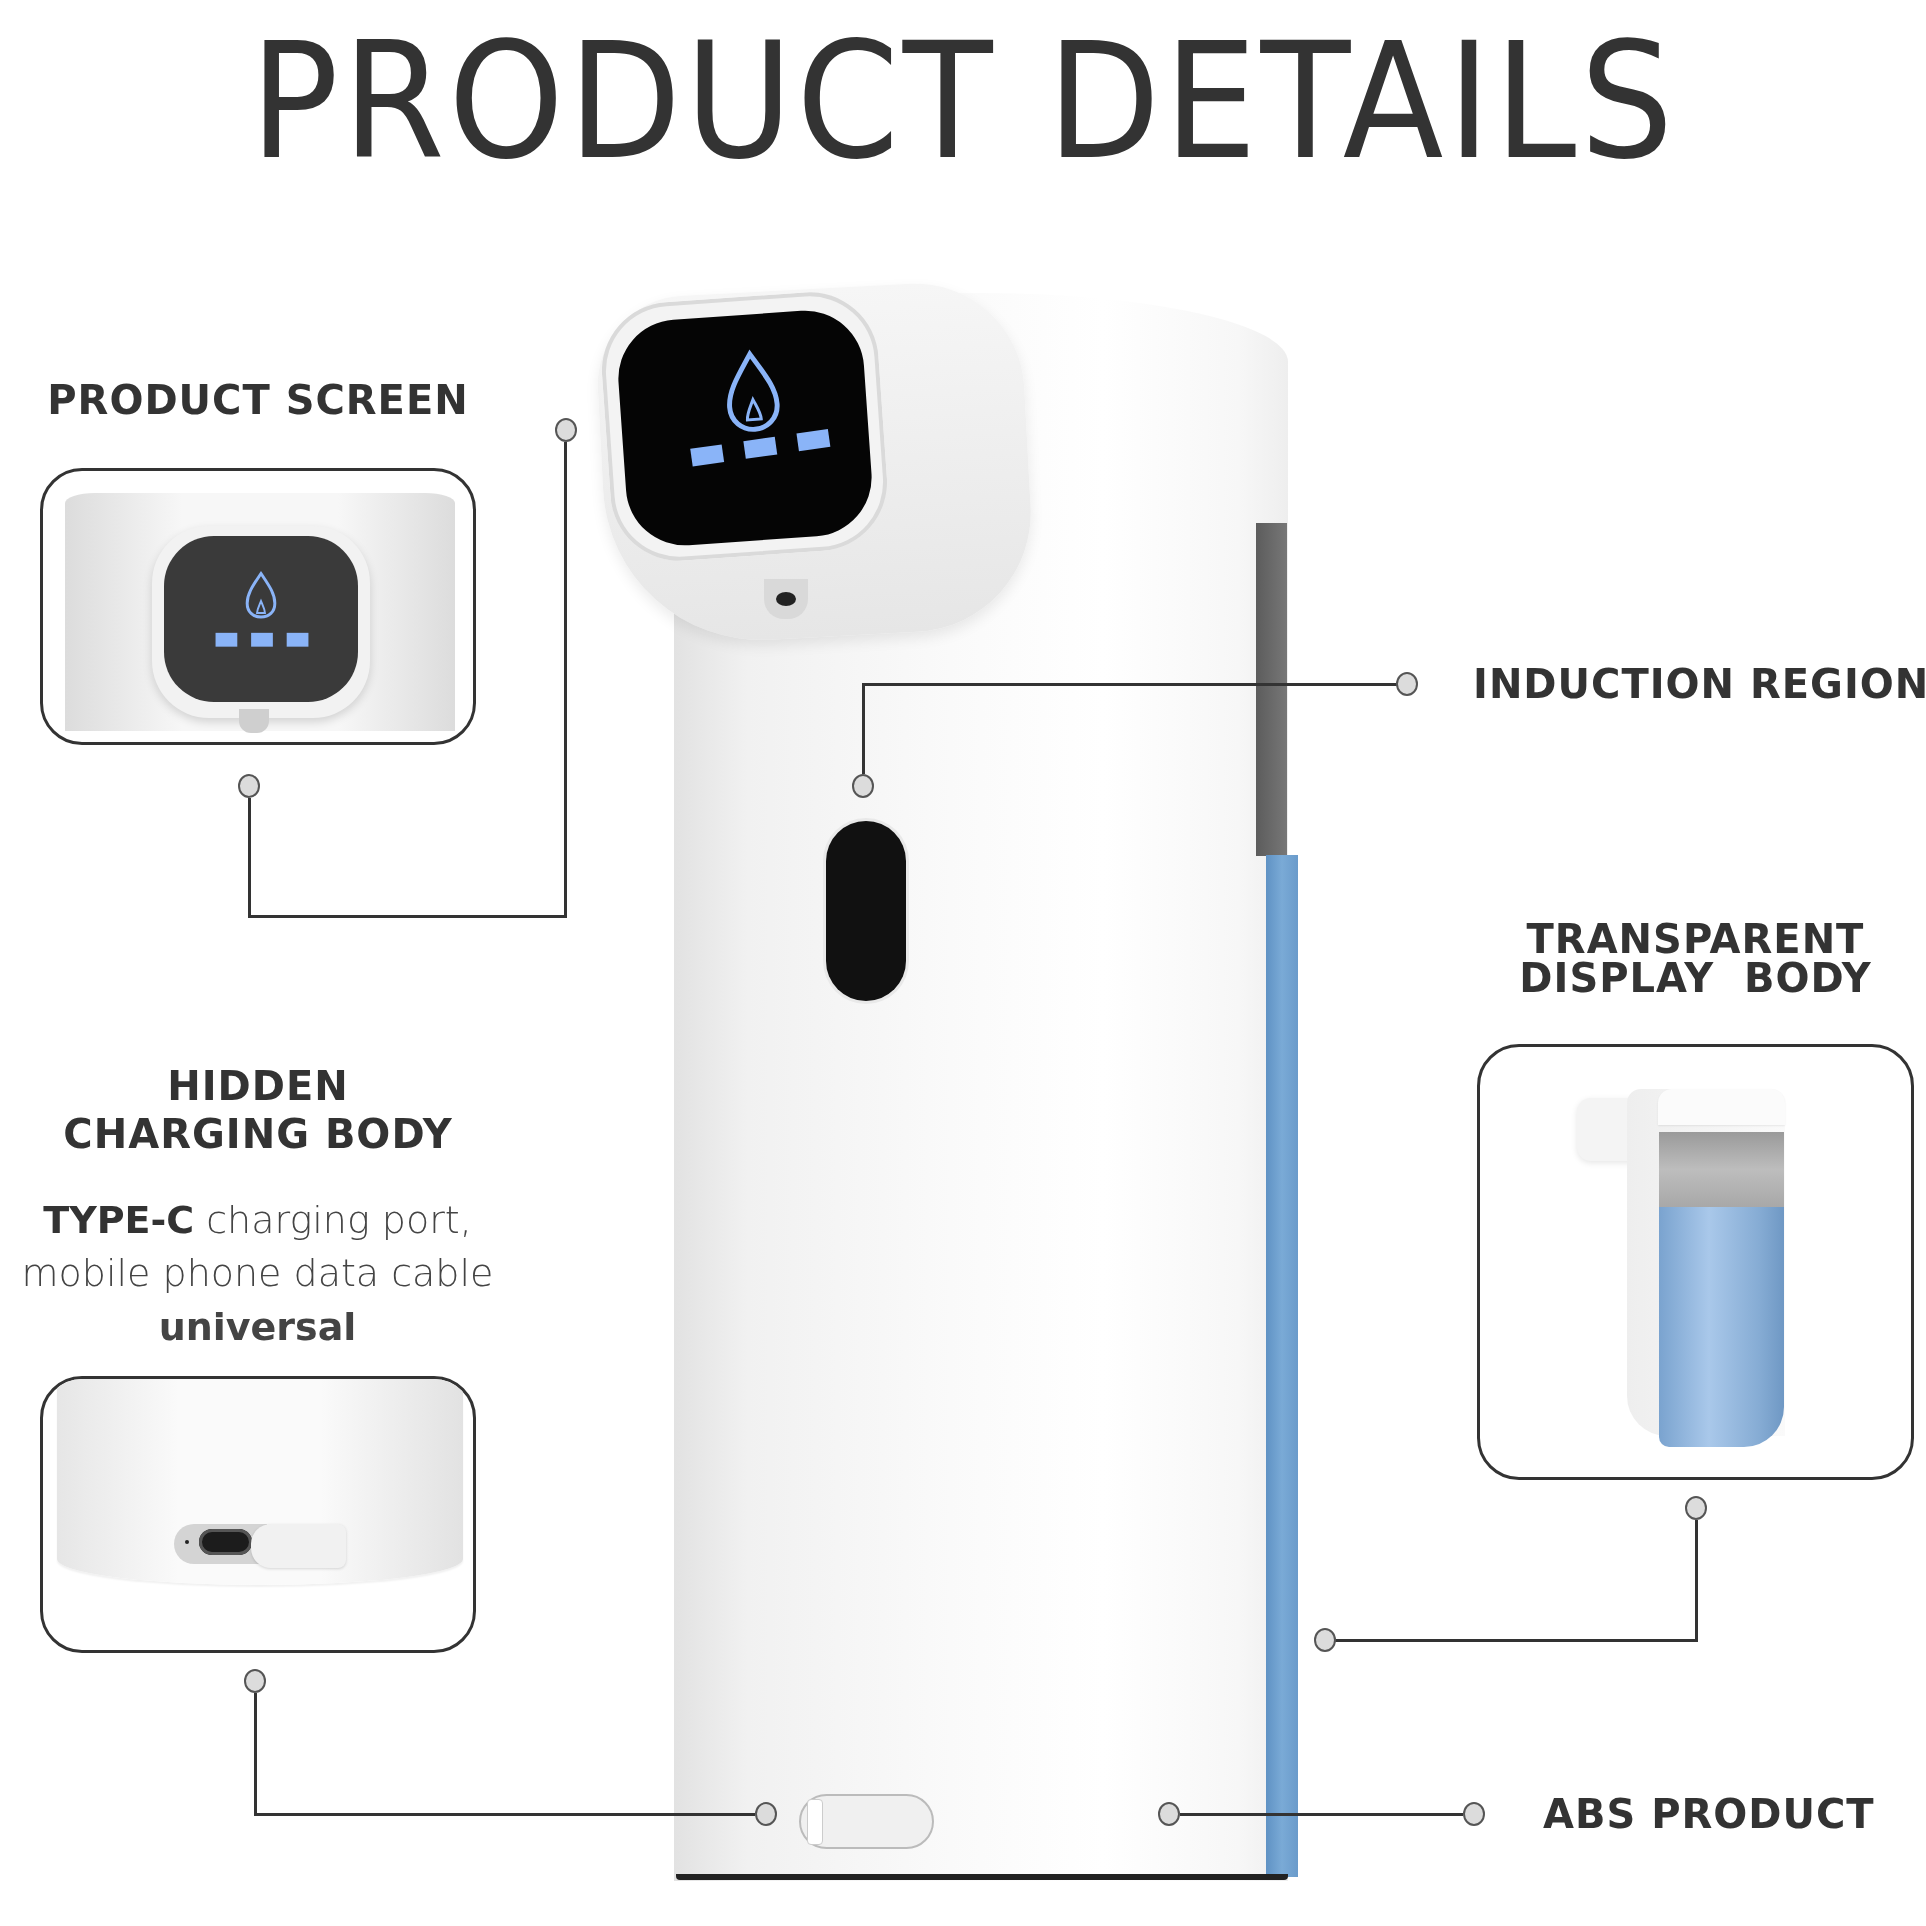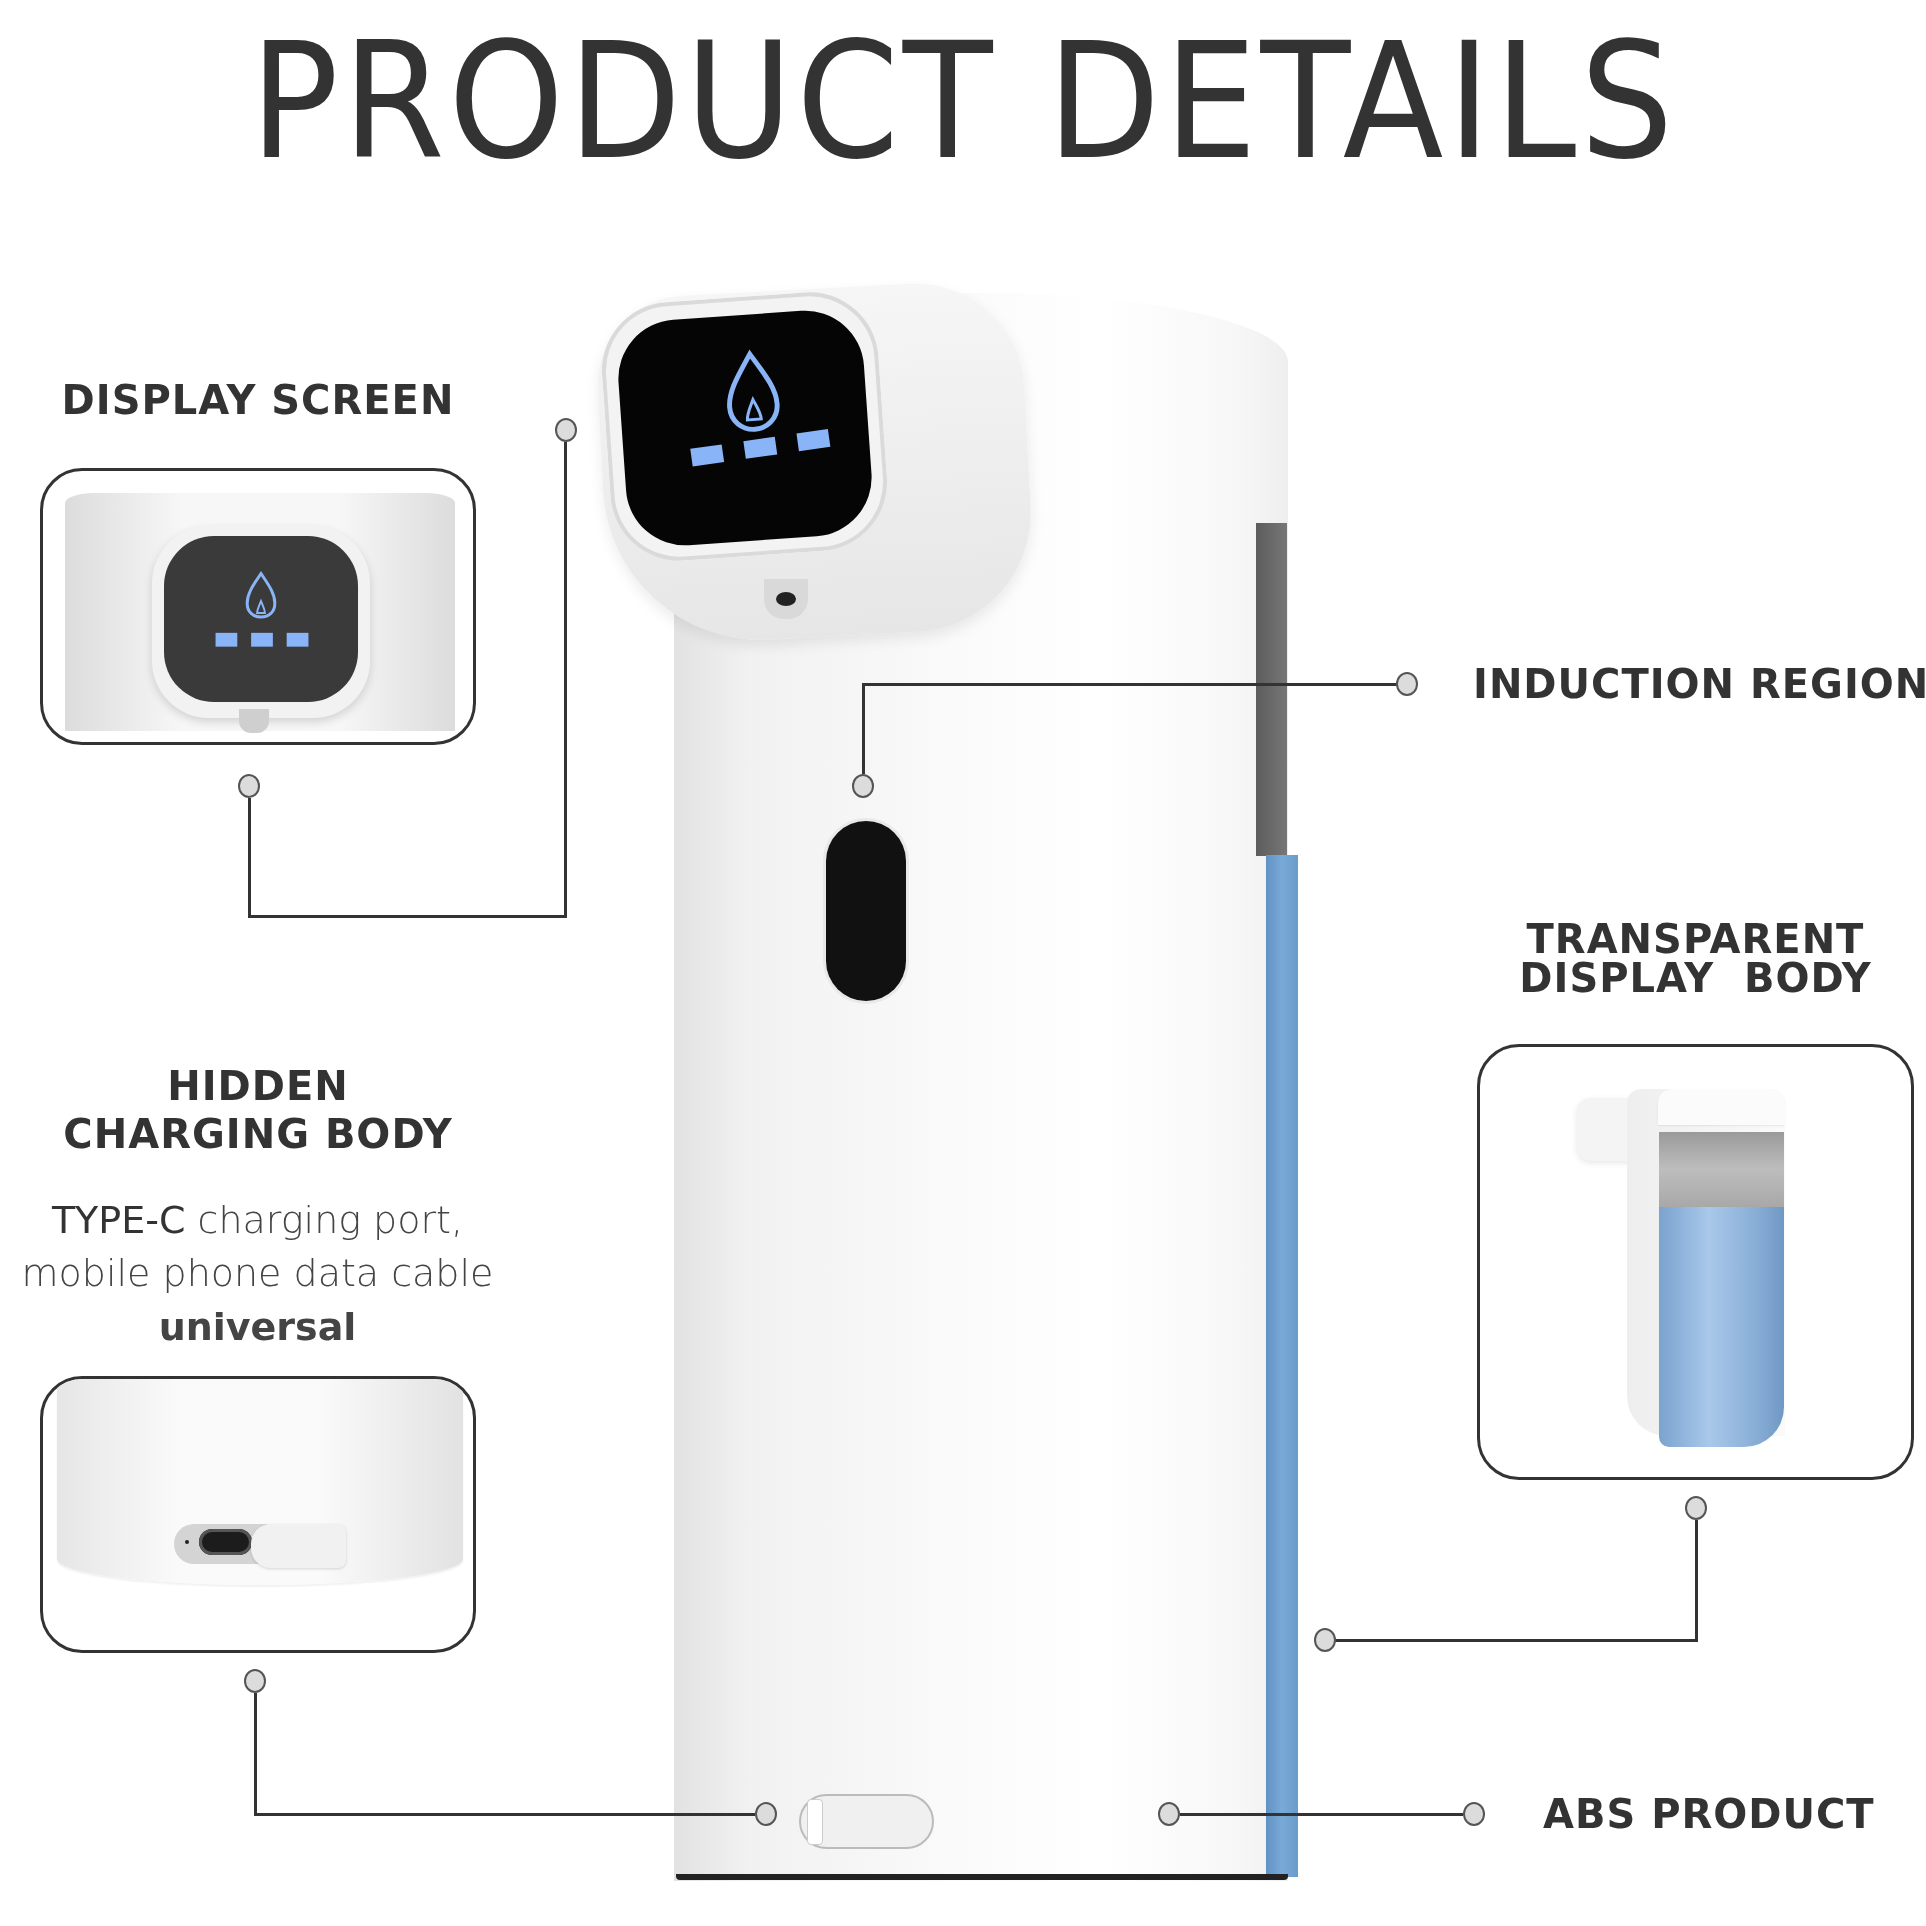--- a/index.html
+++ b/index.html
@@ -7,21 +7,21 @@
          font-family: "Liberation Sans", "DejaVu Sans", sans-serif; color: #333333; }
   .abs { position: absolute; }
   .title { left: 0; width: 1927px; top: 18px; text-align: center; font-size: 160px;
            font-weight: 400; letter-spacing: 4px; color: #333333; line-height: 168px;
            font-family: "DejaVu Sans", sans-serif; transform: scaleX(0.92); transform-origin: center; }
   .label { font-weight: 700; font-size: 40px; color: #333333; letter-spacing: 1px; line-height: 48px;
            font-family: "DejaVu Sans", sans-serif; white-space: nowrap; }
   .label.center { text-align: center; }
   .desc { font-size: 38px; color: #444; line-height: 53px; text-align: center; white-space: nowrap;
           font-family: "DejaVu Sans", sans-serif; font-weight: 300; }
-  .desc b { font-weight: 400; color: #333; }
+  .desc b { font-weight: 700; color: #333; }
   .box { border: 3px solid #333; border-radius: 42px; background: #fff; overflow: hidden; box-sizing: border-box; }
   .dot { width: 22px; height: 24px; border-radius: 50%; background: #dcdcdc; border: 2px solid #555;
          box-sizing: border-box; transform: translate(-50%, -50%); }
   .hline { height: 3px; background: #333; }
   .vline { width: 3px; background: #333; }
 
   
   .body-main { left: 674px; top: 293px; width: 614px; height: 1588px;
                background: linear-gradient(90deg, #e2e2e2 0%, #f1f1f1 12%, #fafafa 45%, #ffffff 70%, #f7f7f7 92%, #eeeeee 100%);
                border-radius: 307px 307px 0 0 / 69px 69px 0 0; }
@@ -63,21 +63,21 @@
       <rect x="176" y="122" width="32" height="18" fill="#8ab4f8" transform="rotate(-4 192 131)"></rect>
     </svg>
   </div>
   <div class="abs nozzle"></div>
   <div class="abs nozzle-hole"></div>
   <div class="abs sensor"></div>
   <div class="abs clip"></div>
   <div class="abs clip-tab"></div>
 </div>
 
-<div class="abs label center" style="left:40px; width:436px; top:376px;">DISPLAY SCREEN</div>
+<div class="abs label center" style="left:40px; width:436px; top:376px;">PRODUCT SCREEN</div>
 <div class="abs box" style="left:40px; top:468px; width:436px; height:277px;">
   <div style="position:absolute; left:22px; top:22px; width:390px; height:238px; background:linear-gradient(90deg,#dcdcdc,#f7f7f7 30%,#f7f7f7 70%,#dcdcdc); border-radius:30px 30px 0 0/10px 10px 0 0;"></div>
   <div style="position:absolute; left:109px; top:55px; width:218px; height:192px; background:#f2f2f2; border-radius:57px; box-shadow:0 4px 10px rgba(0,0,0,0.15);"></div>
   <div style="position:absolute; left:121px; top:65px; width:194px; height:166px; background:#3a3a3a; border-radius:50px;">
     <svg width="194" height="166" viewBox="0 0 196 168" style="position:absolute;left:0;top:0">
       <path d="M98 38 C90 50 84 58 84 68 C84 77 90 82 98 82 C106 82 112 77 112 68 C112 58 106 50 98 38 Z" fill="none" stroke="#8ab4f8" stroke-width="3"></path>
       <path d="M98 66 C96 71 94 74 94 78 L102 78 C102 74 100 71 98 66 Z" fill="none" stroke="#8ab4f8" stroke-width="2"></path>
       <rect x="52" y="98" width="22" height="14" fill="#8ab4f8"></rect>
       <rect x="88" y="98" width="22" height="14" fill="#8ab4f8"></rect>
       <rect x="124" y="98" width="22" height="14" fill="#8ab4f8"></rect>

